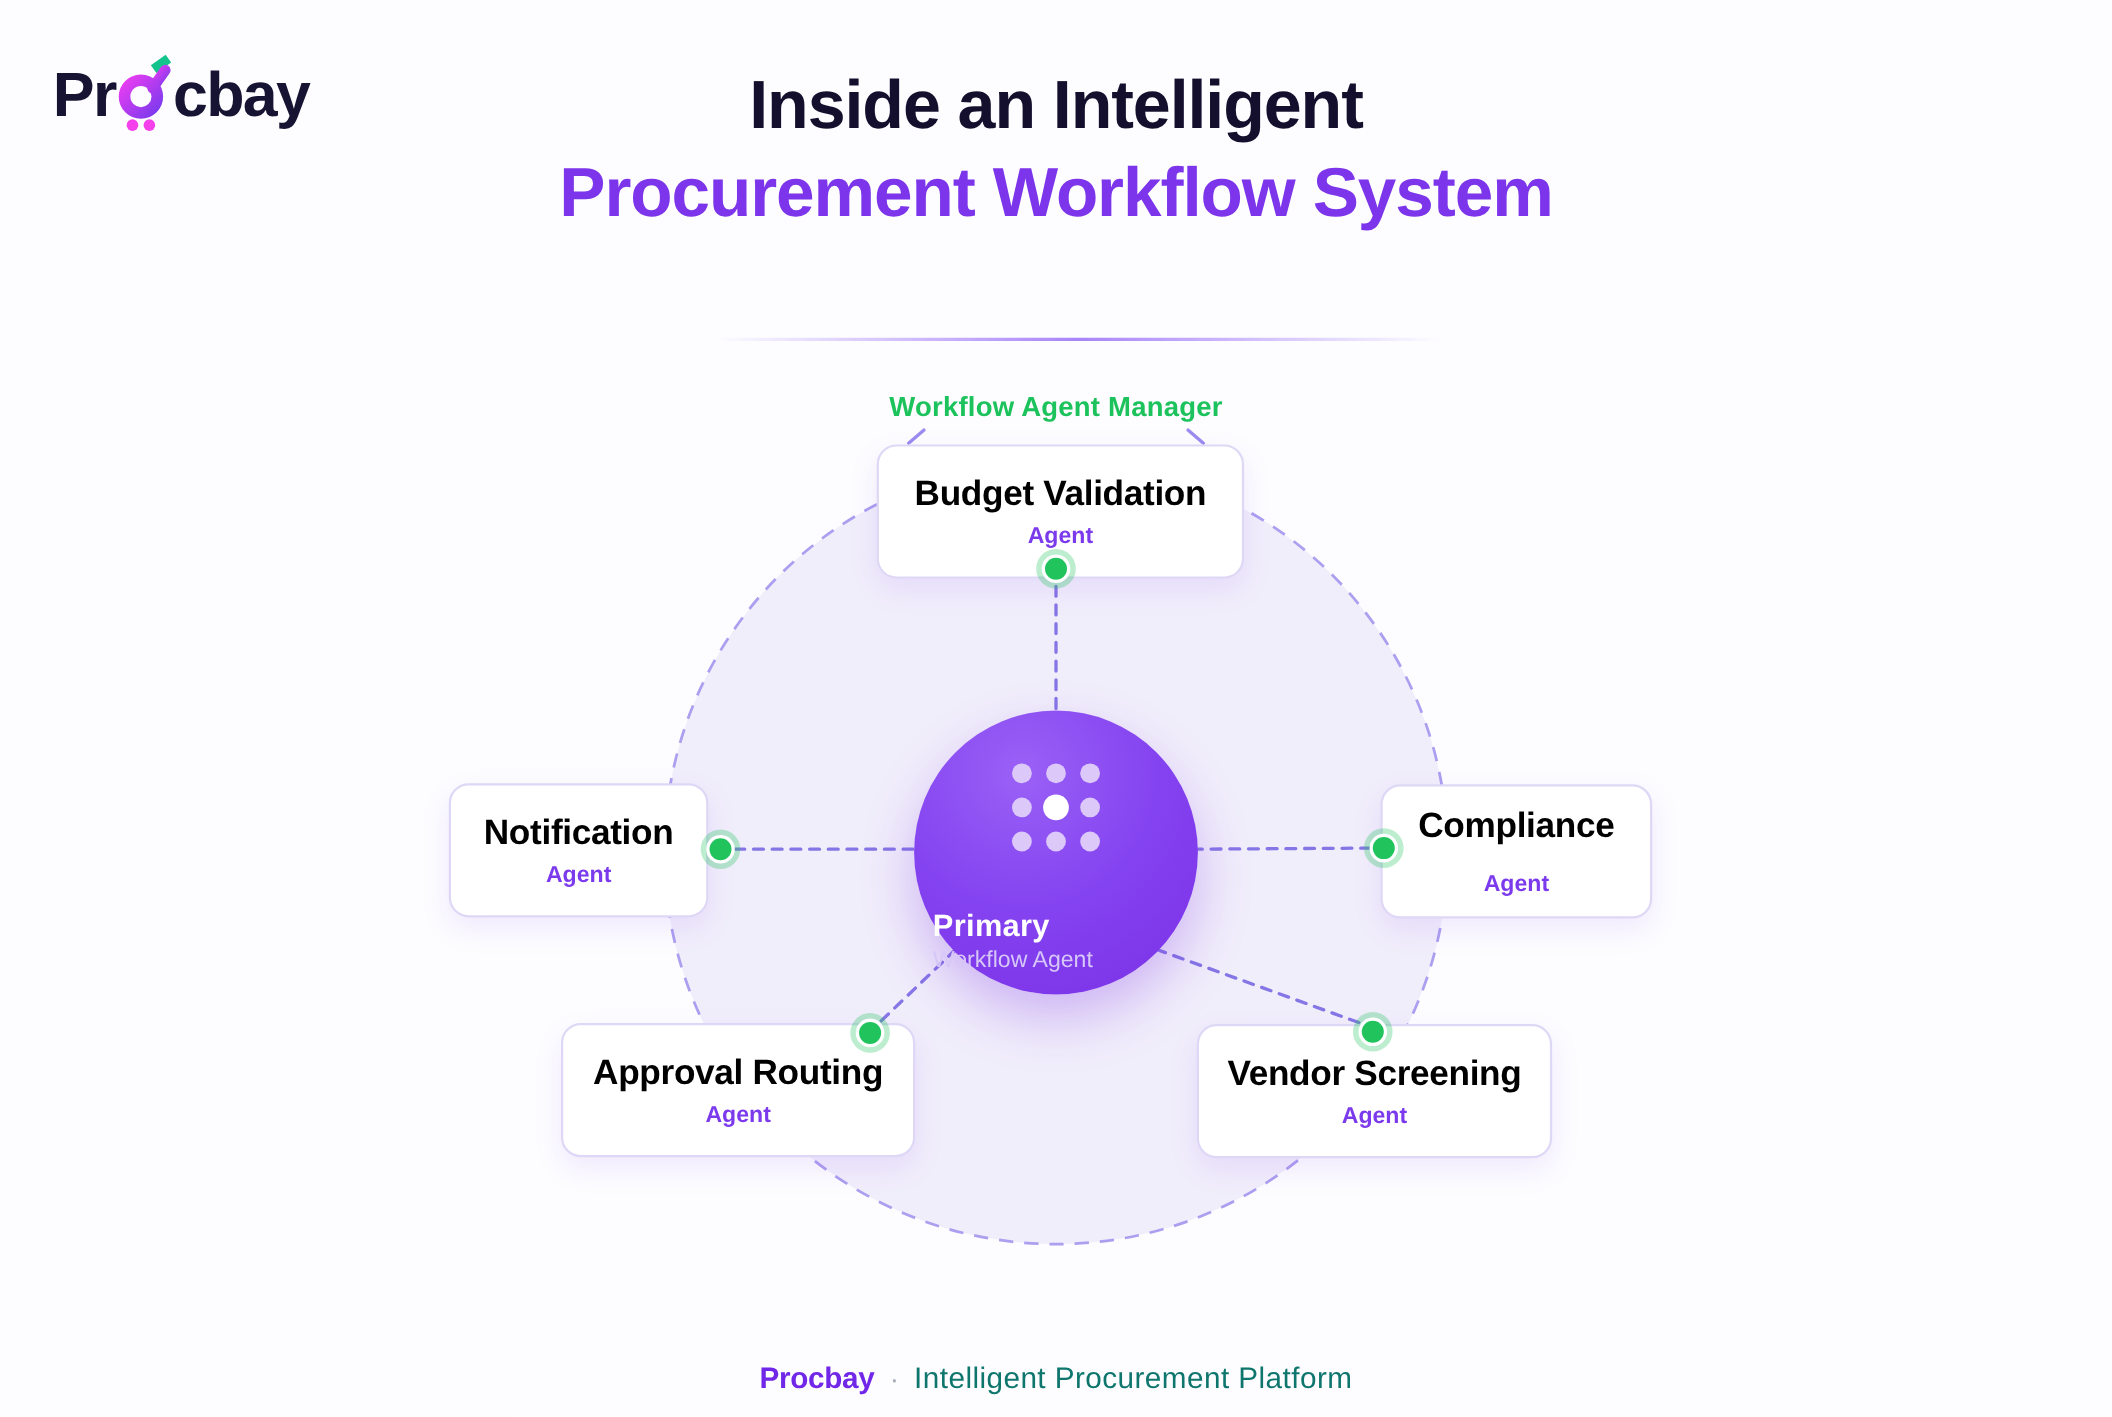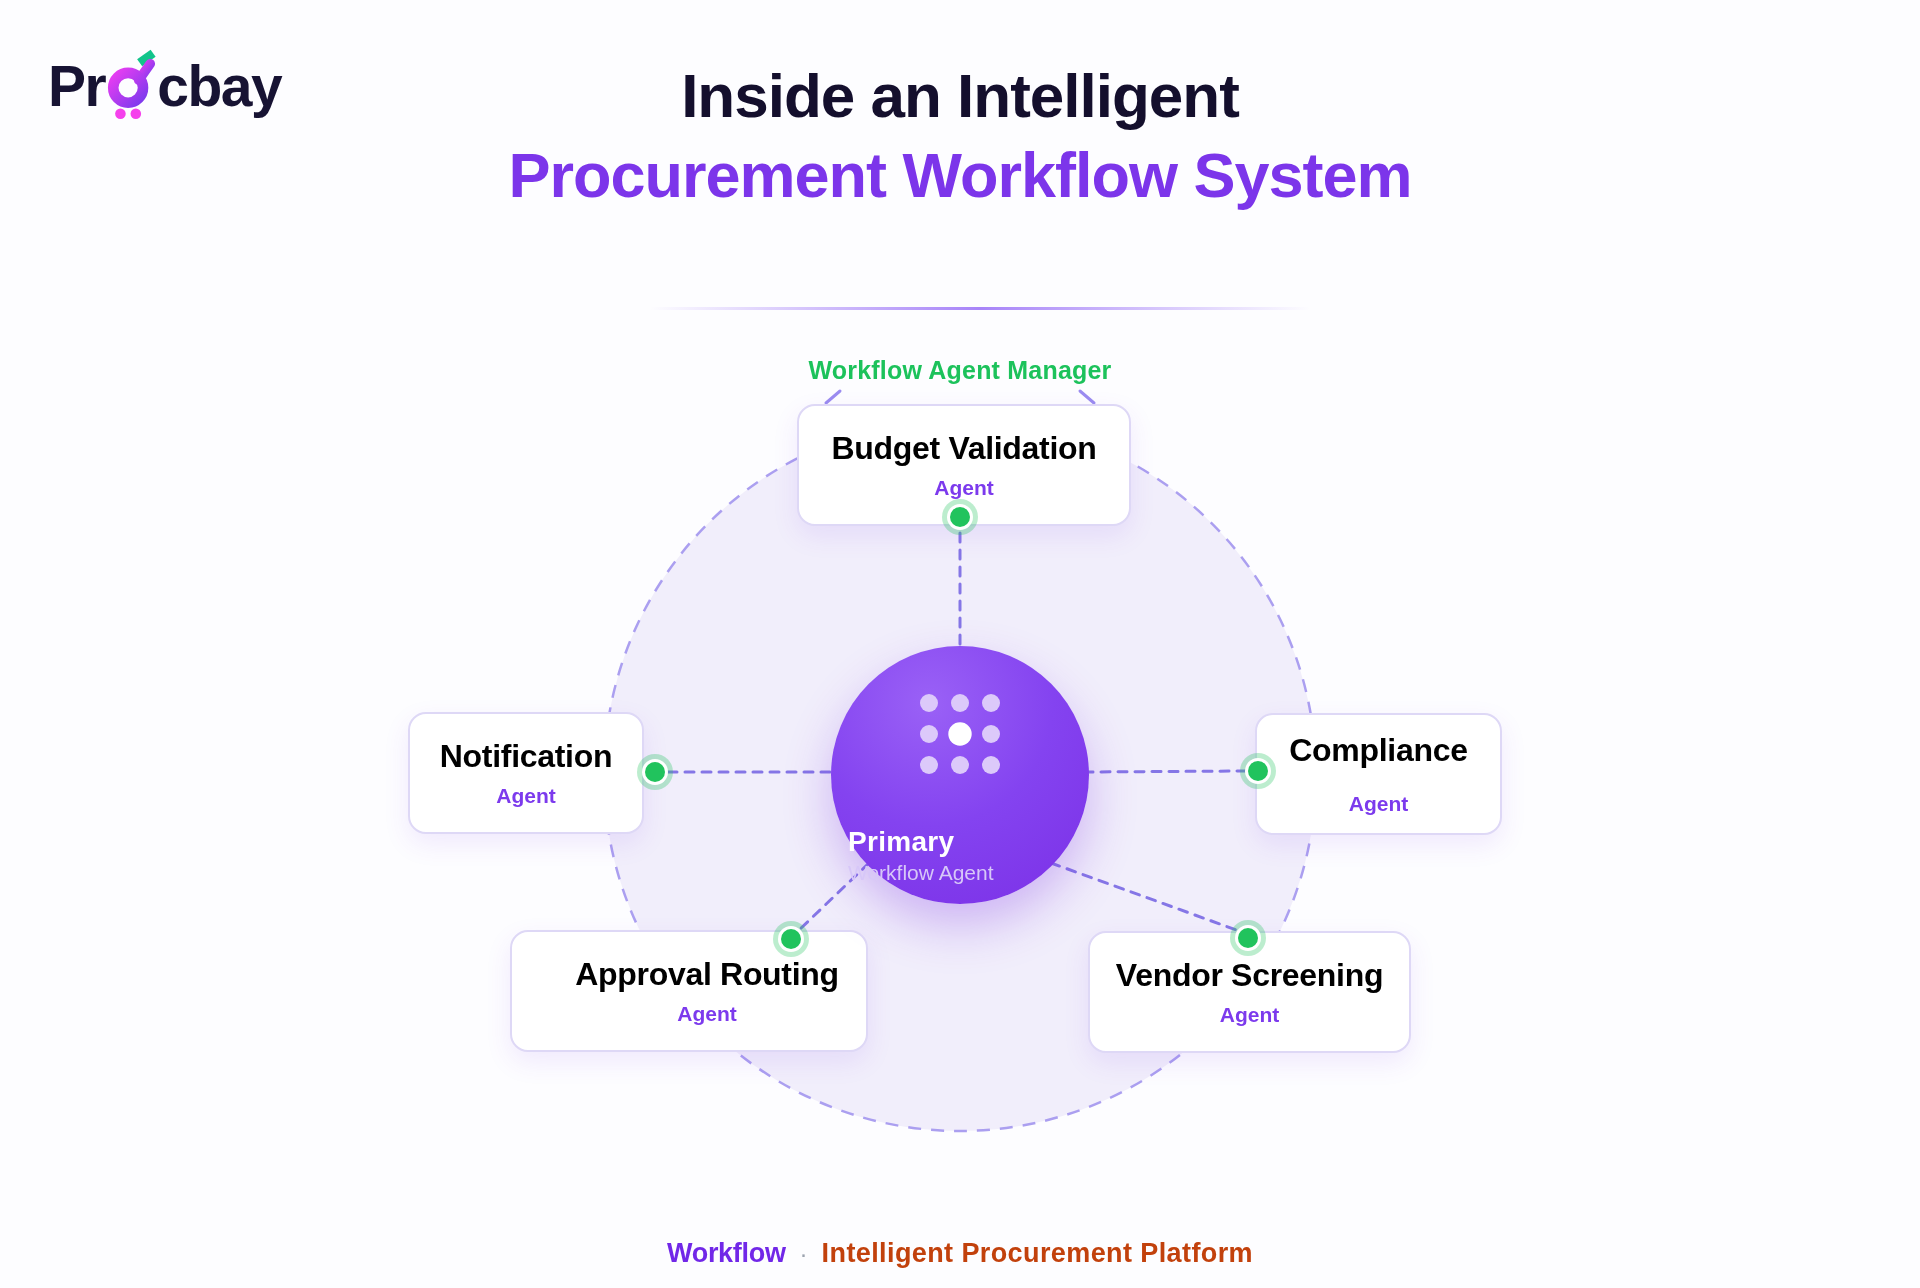--- a/index.html
+++ b/index.html
@@ -46,21 +46,21 @@
   .agent-card .nm{font-size:32px;font-weight:700;color:#000000;letter-spacing:-0.3px;}
   .agent-card .rl{font-size:21px;font-weight:600;color:#7c3aed;}
   
   .gdot{position:absolute;width:20px;height:20px;border-radius:50%;background:#21c35d;
     box-shadow:0 0 0 3px #ffffff, 0 0 0 8px rgba(34,197,94,0.30);z-index:6;}
   
   .footer{position:absolute;left:0;top:1238px;width:100%;display:flex;justify-content:center;
     align-items:baseline;gap:14px;font-size:27px;}
   .footer .fb{font-weight:700;color:#7127e8;letter-spacing:-0.3px;}
   .footer .fs{color:#9ca3af;font-size:24px;}
-  .footer .ft{color:#c2410c;font-weight:700;letter-spacing:0.4px;}
+  .footer .ft{color:#0f766e;font-weight:400;letter-spacing:0.4px;}
 </style>
 </head>
 <body>
 
 <div class="stage">
 
   <div class="logo">
     <span class="ltr">Pr</span>
     <svg width="50" height="78" viewBox="0 0 52 78">
       <defs>
@@ -108,21 +108,21 @@
   <div class="agent-card" style="left:408px;top:712px;width:232px;height:118px;">
     <div class="nm">Notification</div>
     <div class="rl">Agent</div>
   </div>
 
   <div class="agent-card" style="left:1255px;top:713px;width:243px;height:118px;gap:23px;">
     <div class="nm">Compliance</div>
     <div class="rl">Agent</div>
   </div>
 
-  <div class="agent-card" style="left:510px;top:930px;width:318px;height:118px;padding-left:36px;">
+  <div class="agent-card" style="left:510px;top:930px;width:318px;height:118px;">
     <div class="nm">Approval Routing</div>
     <div class="rl">Agent</div>
   </div>
 
   <div class="agent-card" style="left:1088px;top:931px;width:319px;height:118px;">
     <div class="nm">Vendor Screening</div>
     <div class="rl">Agent</div>
   </div>
 
   <span class="gdot" style="left:950px;top:507px;"></span>
@@ -143,18 +143,18 @@
         <i></i>
         <i></i>
     </div>
     <div class="coretxt">
       <div class="p">Primary</div>
       <div class="s">Workflow Agent</div>
     </div>
   </div>
 
   <div class="footer">
-    <span class="fb">Workflow</span>
+    <span class="fb">Procbay</span>
     <span class="fs">·</span>
     <span class="ft">Intelligent Procurement Platform</span>
   </div>
 
 </div>
 
 </body></html>

